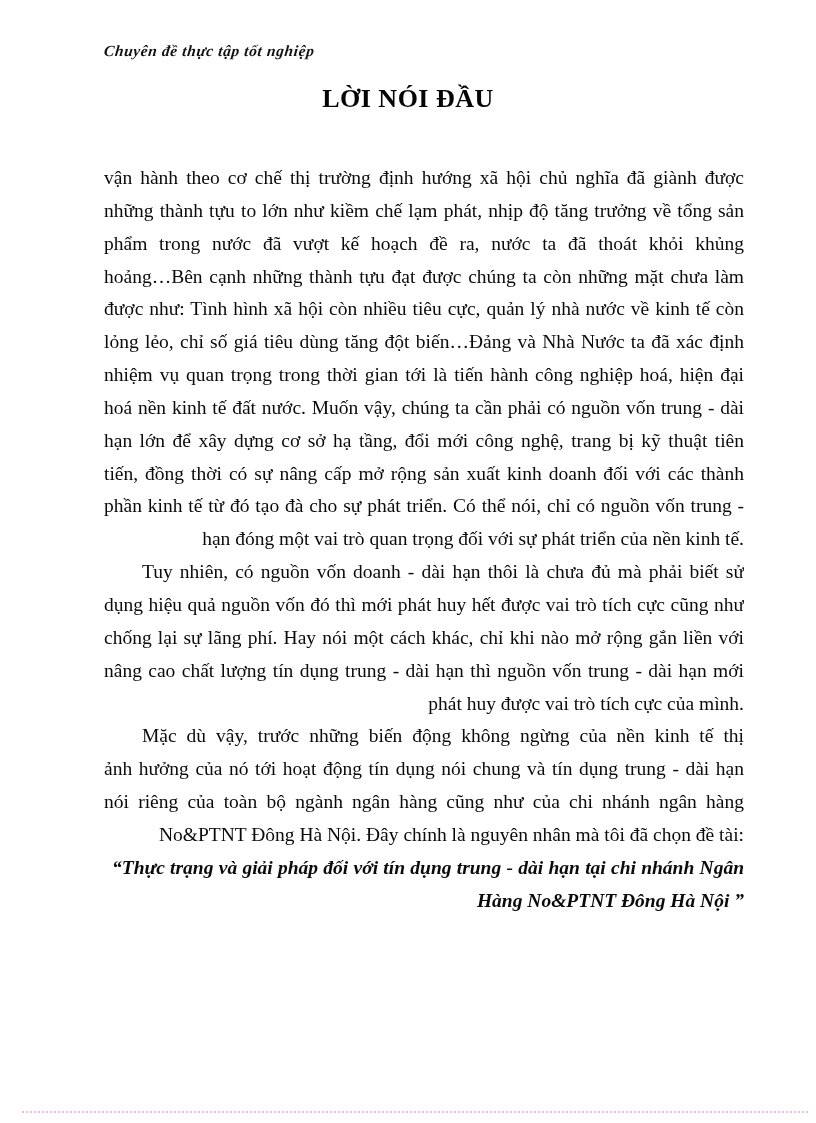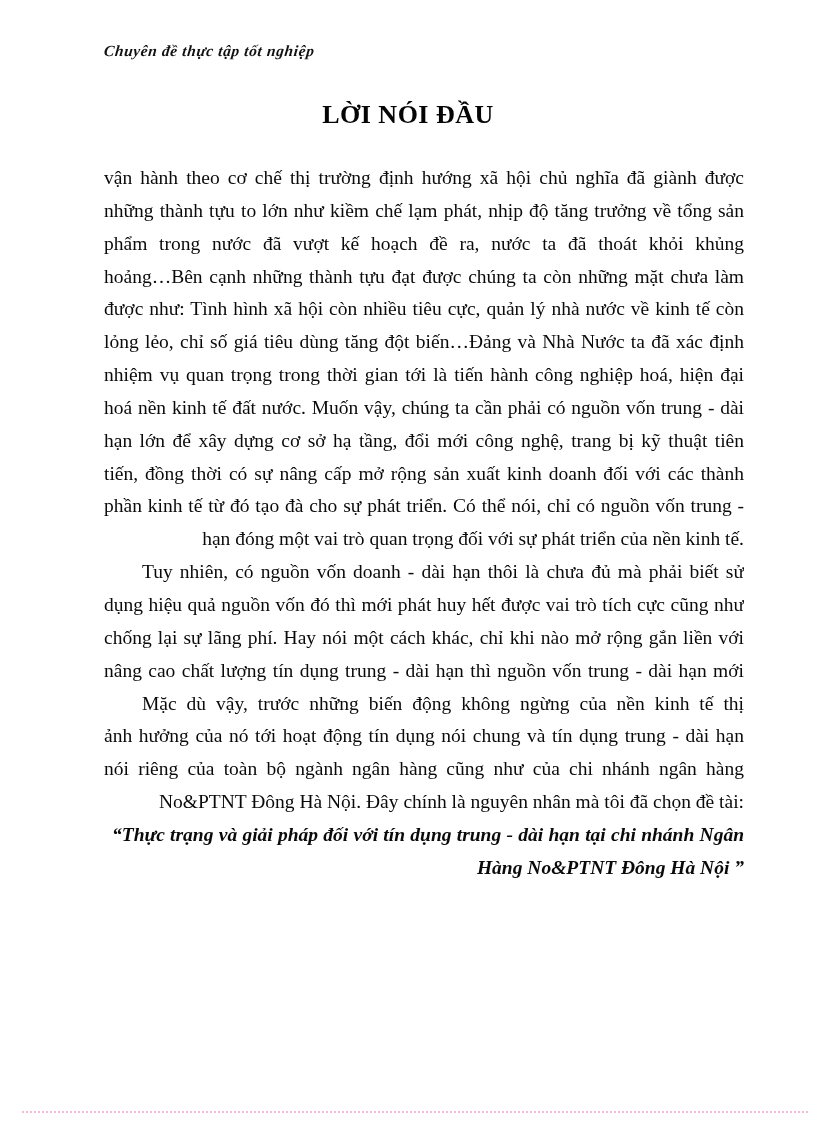--- a/index.html
+++ b/index.html
@@ -19,21 +19,21 @@
     font-size: 15.5px;
     font-style: italic;
     font-weight: 700;
     letter-spacing: 0.6px;
     transform: skewX(-6deg);
     color: #111;
   }
   .doc-title {
     position: absolute;
     left: 0;
-    top: 100px;
+    top: 84px;
     width: 100%;
     text-align: center;
     font-size: 26px;
     font-weight: 700;
     letter-spacing: 0.5px;
     color: #050505;
   }
   .doc-body {
     position: absolute;
     left: 104px;
@@ -87,20 +87,21 @@
       <div class="line just">nhiệm vụ quan trọng trong thời gian tới là tiến hành công nghiệp hoá, hiện đại</div>
       <div class="line just">hoá nền kinh tế đất nước. Muốn vậy, chúng ta cần phải có nguồn vốn trung - dài</div>
       <div class="line just">hạn lớn để xây dựng cơ sở hạ tầng, đổi mới công nghệ, trang bị kỹ thuật tiên</div>
       <div class="line just">tiến, đồng thời có sự nâng cấp mở rộng sản xuất kinh doanh đối với các thành</div>
       <div class="line just">phần kinh tế từ đó tạo đà cho sự phát triển. Có thể nói, chỉ có nguồn vốn trung -</div>
       <div class="line">hạn đóng một vai trò quan trọng đối với sự phát triển  của nền kinh tế.</div>
       <div class="line first just">Tuy nhiên, có nguồn vốn doanh - dài hạn thôi là chưa đủ mà phải biết sử</div>
       <div class="line just">dụng hiệu quả nguồn vốn đó thì mới phát huy hết được vai trò tích cực cũng như</div>
       <div class="line just">chống lại sự lãng phí. Hay nói một cách khác, chỉ khi nào mở rộng gắn liền với</div>
       <div class="line just">nâng cao chất lượng tín dụng trung - dài hạn thì nguồn vốn trung - dài hạn mới</div>
+      <div class="line">phát huy được vai trò tích cực của mình.</div>
       <div class="line first just">Mặc dù vậy, trước những biến động không ngừng của nền kinh tế thị</div>
       <div class="line just">ảnh hưởng của nó tới hoạt động tín dụng nói chung và tín dụng trung - dài hạn</div>
       <div class="line just">nói riêng của toàn bộ ngành ngân hàng cũng như của chi nhánh ngân hàng</div>
       <div class="line">No&amp;PTNT Đông Hà Nội. Đây chính là nguyên nhân mà tôi đã chọn đề tài:</div>
       <div class="line quote just">“Thực trạng và giải pháp đối với tín dụng trung - dài hạn tại chi nhánh Ngân</div>
       <div class="line quote">Hàng No&amp;PTNT Đông Hà Nội  ”</div>
     </div>
 
   <div class="bottom-dotted-line" style="border-bottom-color: rgb(248, 185, 217);"></div>
 </div>

